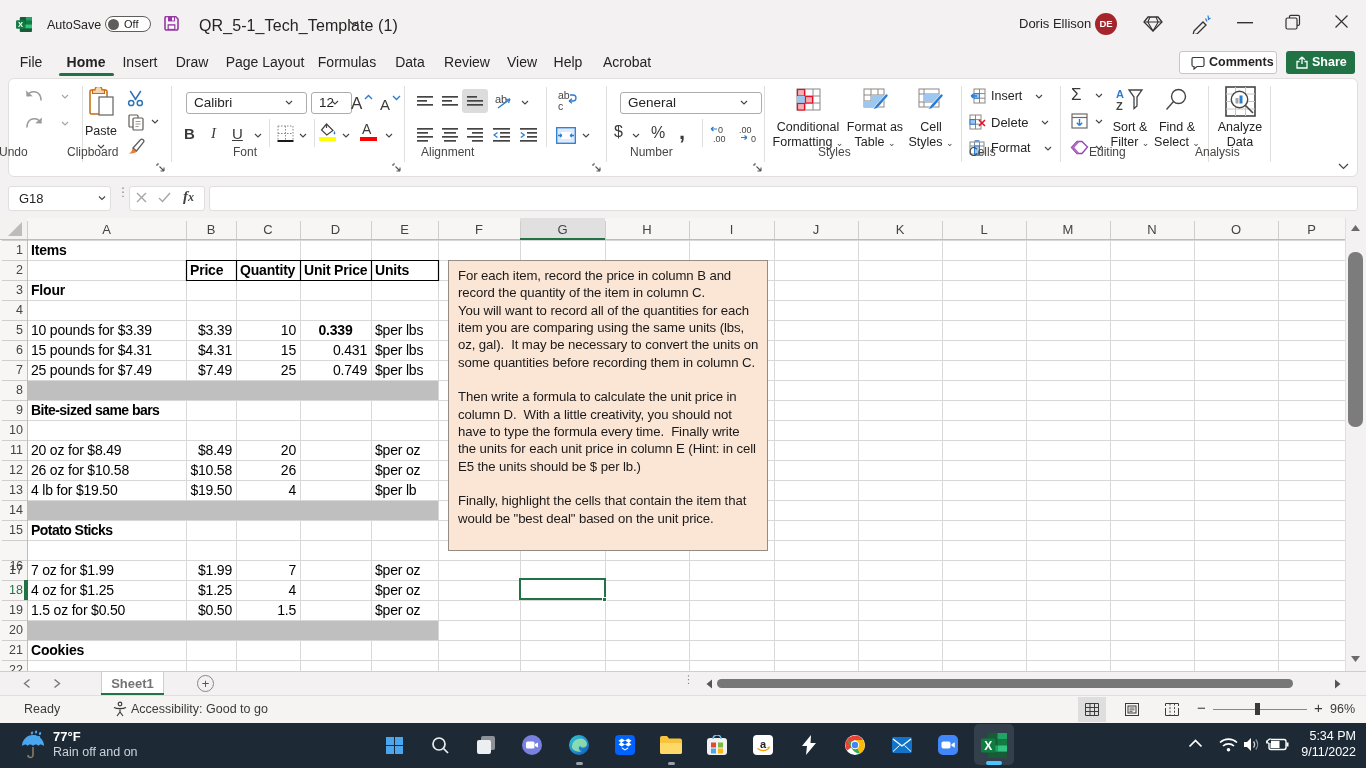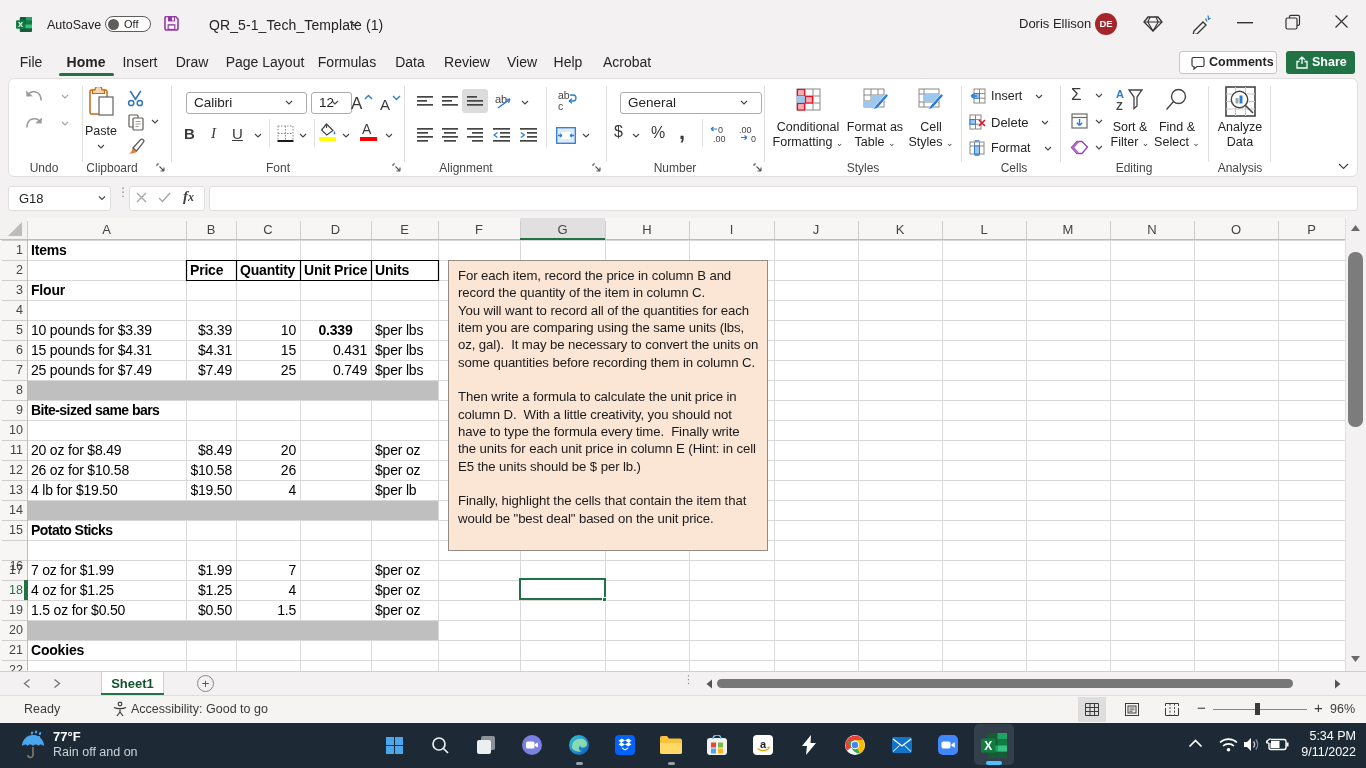--- a/index.html
+++ b/index.html
@@ -9,41 +9,41 @@
   .abs { position:absolute; }
 
   
   #titlebar { position:absolute; left:0; top:0; width:1366px; height:48px; background:#f3f1f1; }
   #xlicon { position:absolute; left:16px; top:17px; width:16px; height:15px; }
   #autosave { position:absolute; left:47px; top:17px; font-size:12.5px; color:#252423; line-height:16px; }
   #toggle { position:absolute; left:105px; top:16px; width:46px; height:16px; border:1px solid #605e5c; border-radius:9px; background:#fff; }
   #toggle .knob { position:absolute; left:2px; top:1.5px; width:11px; height:11px; border-radius:50%; background:#605e5c; }
   #toggle .lab { position:absolute; left:18px; top:1px; font-size:11px; color:#252423; }
   #saveicon { position:absolute; left:164px; top:16px; }
-  #fname { position:absolute; left:209px; top:17px; font-size:14px; letter-spacing:0.1px; color:#252423; }
+  #fname { position:absolute; left:199px; top:17px; font-size:16px; letter-spacing:0.1px; color:#252423; }
   
   #fchev { position:absolute; left:349px; top:20px; }
   #searchbox { position:absolute; left:509px; top:8px; width:367px; height:30px; background:#fdfdfd; border:1px solid #e1dfdd; border-radius:4px; }
   #searchbox .mag { position:absolute; left:24px; top:7px; }
   #searchbox .stext { position:absolute; left:48px; top:7px; font-size:13.5px; color:#616161; }
   #username { position:absolute; left:1019px; top:16px; font-size:13px; color:#252423; }
   #avatar { position:absolute; left:1095px; top:13px; width:22px; height:22px; border-radius:50%; background:#a4262c; color:#fff; font-size:9.5px; font-weight:bold; text-align:center; line-height:22px; }
   .titleicon { position:absolute; top:14px; }
 
   
   #tabs { position:absolute; left:0; top:48px; width:1366px; height:30px; background:#f3f1f1; }
   .tab { position:absolute; top:0; height:30px; line-height:28px; font-size:14px; color:#252423; text-align:center; }
   .tab.active { font-weight:bold; }
   #homeline { position:absolute; left:59px; top:73px; width:55px; height:3px; background:#217346; border-radius:2px; }
   #commentsbtn { position:absolute; left:1179px; top:51px; width:98px; height:23px; background:#fff; border:1px solid #c8c6c4; border-radius:3px; font-size:12.5px; font-weight:bold; color:#252423; text-align:left; padding-left:29px; line-height:21px; }
   #sharebtn { position:absolute; left:1286px; top:51px; width:69px; height:23px; background:#217346; border-radius:3px; font-size:12.5px; font-weight:bold; color:#fff; text-align:left; padding-left:26px; line-height:23px; }
 
   
   #ribbon { position:absolute; left:8px; top:78px; width:1350px; height:99px; background:#fff; border:1px solid #e1dfdd; border-radius:6px; }
-  .glabel { position:absolute; top:82px; font-size:12px; color:#484644; text-align:center; }
+  .glabel { position:absolute; top:66px; font-size:12px; color:#484644; text-align:left; }
   .gsep { position:absolute; top:7px; width:1px; height:76px; background:#e1dfdd; }
   .combo { position:absolute; background:#fff; border:1px solid #acacac; border-radius:3px; font-size:13.5px; color:#252423;margin-left:8px; }
 
   
   #fbar { position:absolute; left:0; top:177px; width:1366px; height:41px; background:#f3f1f1; }
   #namebox { position:absolute; left:8px; top:9px; width:103px; height:25px; background:#fff; border:1px solid #e1dfdd; border-radius:3px; font-size:13px; color:#252423; line-height:23px; padding-left:10px; }
   #fxbox { position:absolute; left:129px; top:9px; width:76px; height:25px; background:#fff; border:1px solid #e1dfdd; border-radius:3px; }
   #finput { position:absolute; left:209px; top:9px; width:1149px; height:25px; background:#fff; border:1px solid #e1dfdd; border-radius:3px; }
 
   
@@ -678,21 +678,21 @@
 </div>
 
 <div id="tabbar">
       <svg class="abs" style="left:22px;top:6px;" width="10" height="11" viewBox="0 0 10 11">
         <path d="M7.5 1.5 L2.5 5.5 L7.5 9.5" stroke="#777" stroke-width="1.4" fill="none"></path>
       </svg>
       <svg class="abs" style="left:52px;top:6px;" width="10" height="11" viewBox="0 0 10 11">
         <path d="M2.5 1.5 L7.5 5.5 L2.5 9.5" stroke="#777" stroke-width="1.4" fill="none"></path>
       </svg>
       <div class="abs" style="left:101px;top:0;width:63px;height:23px;background:#fff;border-left:1px solid #cfcdcd;border-right:1px solid #cfcdcd;"></div>
-      <div class="abs" style="left:101px;top:3px;width:63px;height:17px;font-size:13px;font-weight:bold;color:#14532d;text-align:center;line-height:17px;">Sheet1</div>
+      <div class="abs" style="left:101px;top:3px;width:63px;height:17px;font-size:13px;font-weight:bold;color:#737373;text-align:center;line-height:17px;">Sheet1</div>
       <div class="abs" style="left:101px;top:21px;width:63px;height:2.5px;background:#217346;"></div>
       <div class="abs" style="left:197px;top:3px;width:17px;height:17px;border:1px solid #8a8886;border-radius:50%;color:#555;font-size:13px;text-align:center;line-height:15px;">+</div>
       <div class="abs" style="left:683px;top:5px;width:4px;height:14px;color:#8a8886;font-size:11px;line-height:4.5px;">⋮</div>
       <svg class="abs" style="left:705px;top:7px;" width="8" height="10" viewBox="0 0 8 10">
         <path d="M7 0.5 L1.5 5 L7 9.5 Z" fill="#555"></path>
       </svg>
       <div class="abs" style="left:717px;top:7px;width:576px;height:9px;background:#777;border-radius:5px;"></div>
       <svg class="abs" style="left:1334px;top:7px;" width="8" height="10" viewBox="0 0 8 10">
         <path d="M1 0.5 L6.5 5 L1 9.5 Z" fill="#555"></path>
       </svg>

